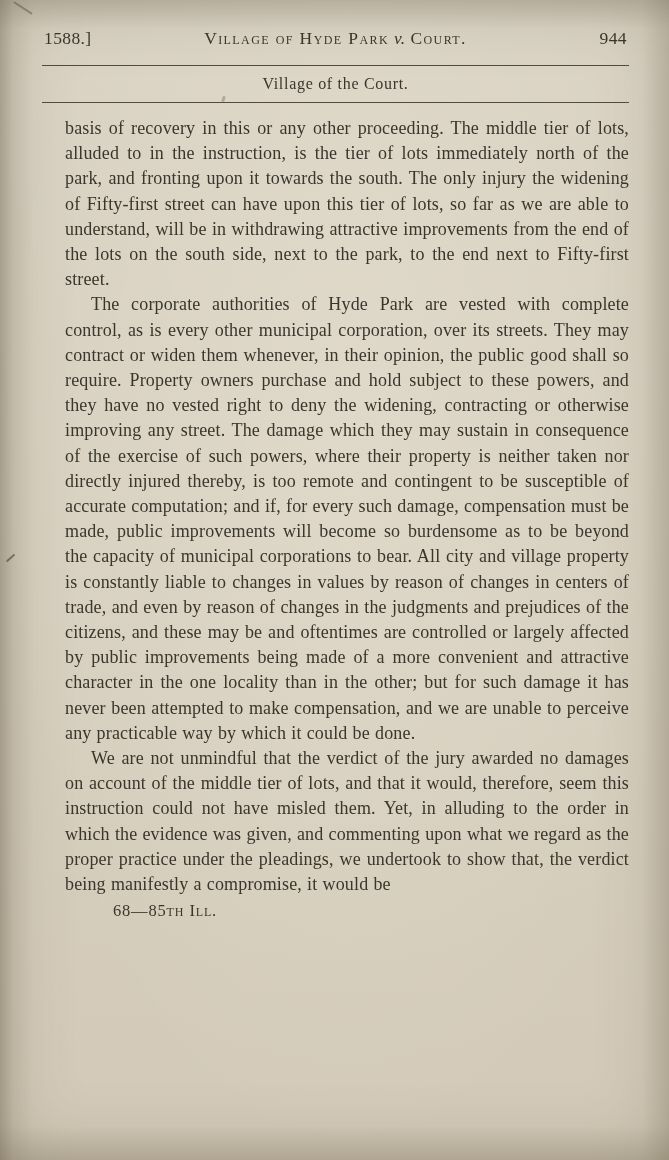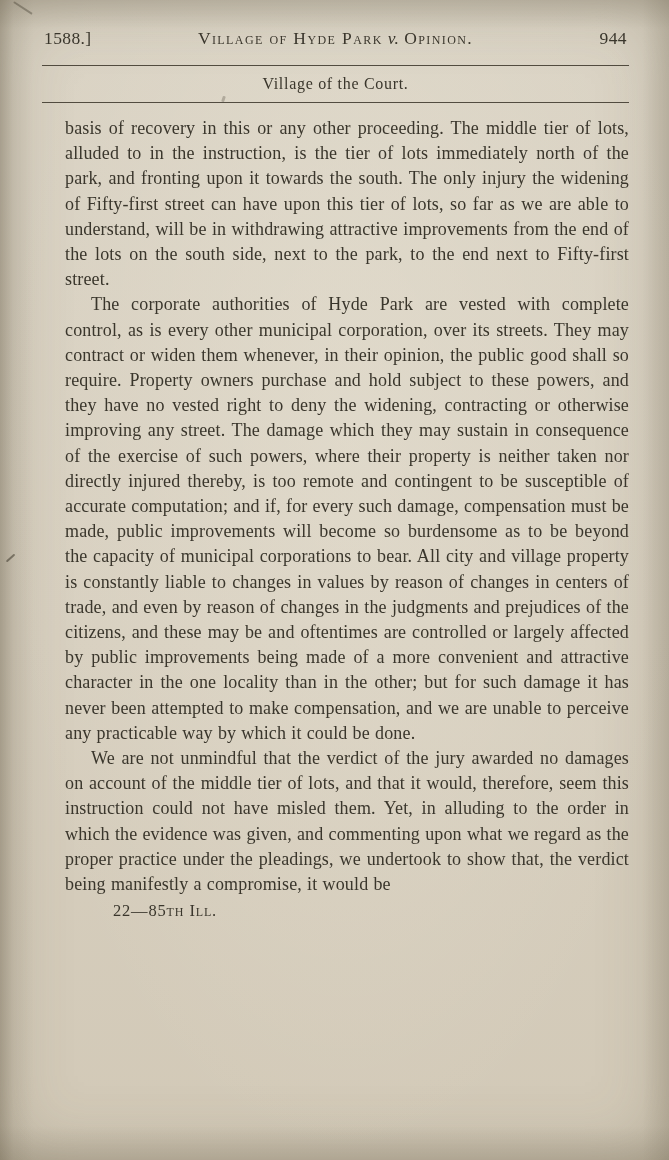--- a/index.html
+++ b/index.html
@@ -84,30 +84,30 @@
 <body>
 
 <div class="page">
 
   <div class="artifact artifact-corner"></div>
   <div class="artifact artifact-left"></div>
   <div class="artifact artifact-speck"></div>
 
   <header class="head">
     <span class="year">1588.]</span>
-    <span class="case-title"><span class="sc">Village of Hyde Park</span><span class="vs">v.</span><span class="sc">Opinion.</span></span>
+    <span class="case-title"><span class="sc">Village of Hyde Park</span><span class="vs">v.</span><span class="sc">Court.</span></span>
     <span class="pagenum">944</span>
   </header>
 
   <div class="rule rule-top"></div>
 
   <div class="running-head">Village of the Court.</div>
 
   <div class="rule rule-bottom"></div>
 
   <main class="bodytext">
     <p class="no-indent">basis of recovery in this or any other proceeding.  The middle tier of lots, alluded to in the instruction, is the tier of lots immediately north of the park, and fronting upon it towards the south.  The only injury the widening of Fifty-first street can have upon this tier of lots, so far as we are able to understand, will be in withdrawing attractive improvements from the end of the lots on the south side, next to the park, to the end next to Fifty-first street.</p>
     <p>The corporate authorities of Hyde Park are vested with complete control, as is every other municipal corporation, over its streets.  They may contract or widen them whenever, in their opinion, the public good shall so require.  Property owners purchase and hold subject to these powers, and they have no vested right to deny the widening, contracting or otherwise improving any street.  The damage which they may sustain in consequence of the exercise of such powers, where their property is neither taken nor directly injured thereby, is too remote and contingent to be susceptible of accurate computation; and if, for every such damage, compensation must be made, public improvements will become so burdensome as to be beyond the capacity of municipal corporations to bear.  All city and village property is constantly liable to changes in values by reason of changes in centers of trade, and even by reason of changes in the judgments and prejudices of the citizens, and these may be and oftentimes are controlled or largely affected by public improvements being made of a more convenient and attractive character in the one locality than in the other; but for such damage it has never been attempted to make compensation, and we are unable to perceive any practicable way by which it could be done.</p>
     <p>We are not unmindful that the verdict of the jury awarded no damages on account of the middle tier of lots, and that it would, therefore, seem this instruction could not have misled them.  Yet, in alluding to the order in which the evidence was given, and commenting upon what we regard as the proper practice under the pleadings, we undertook to show that, the verdict being manifestly a compromise, it would be</p>
-    <div class="footer">22—85th Ill.</div>
+    <div class="footer">68—85th Ill.</div>
   </main>
 
 </div>
 
 </body></html>

